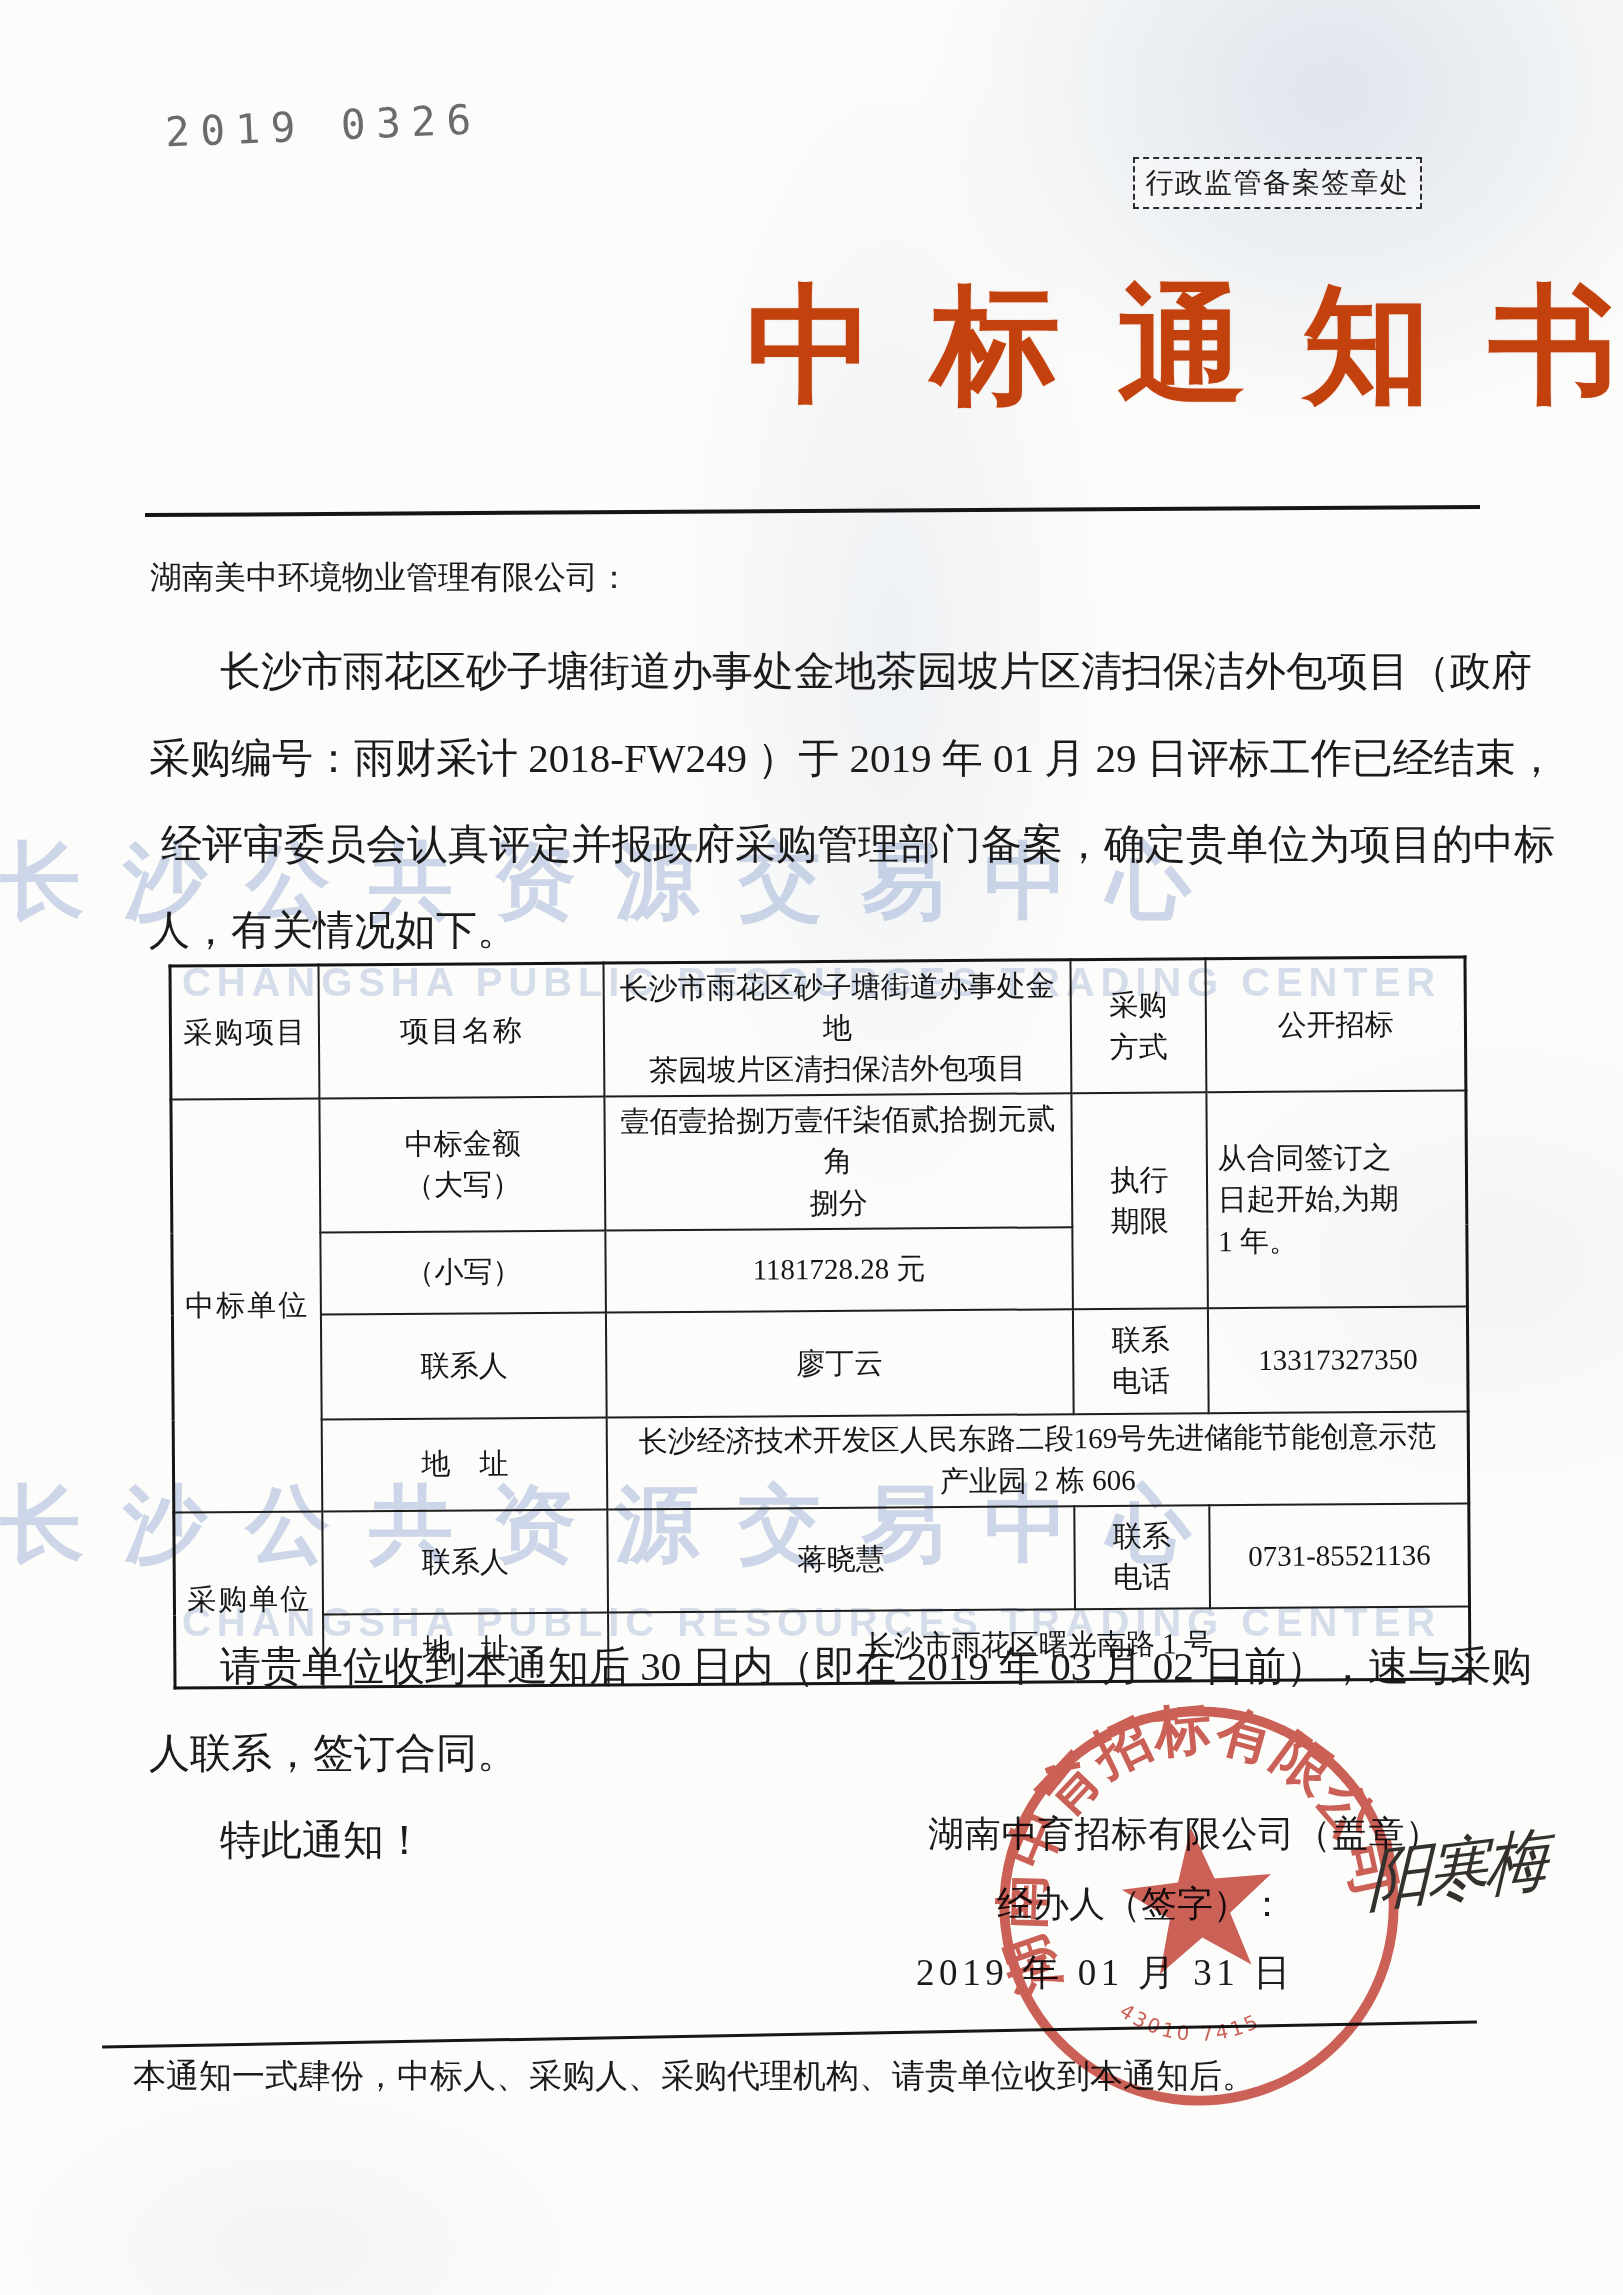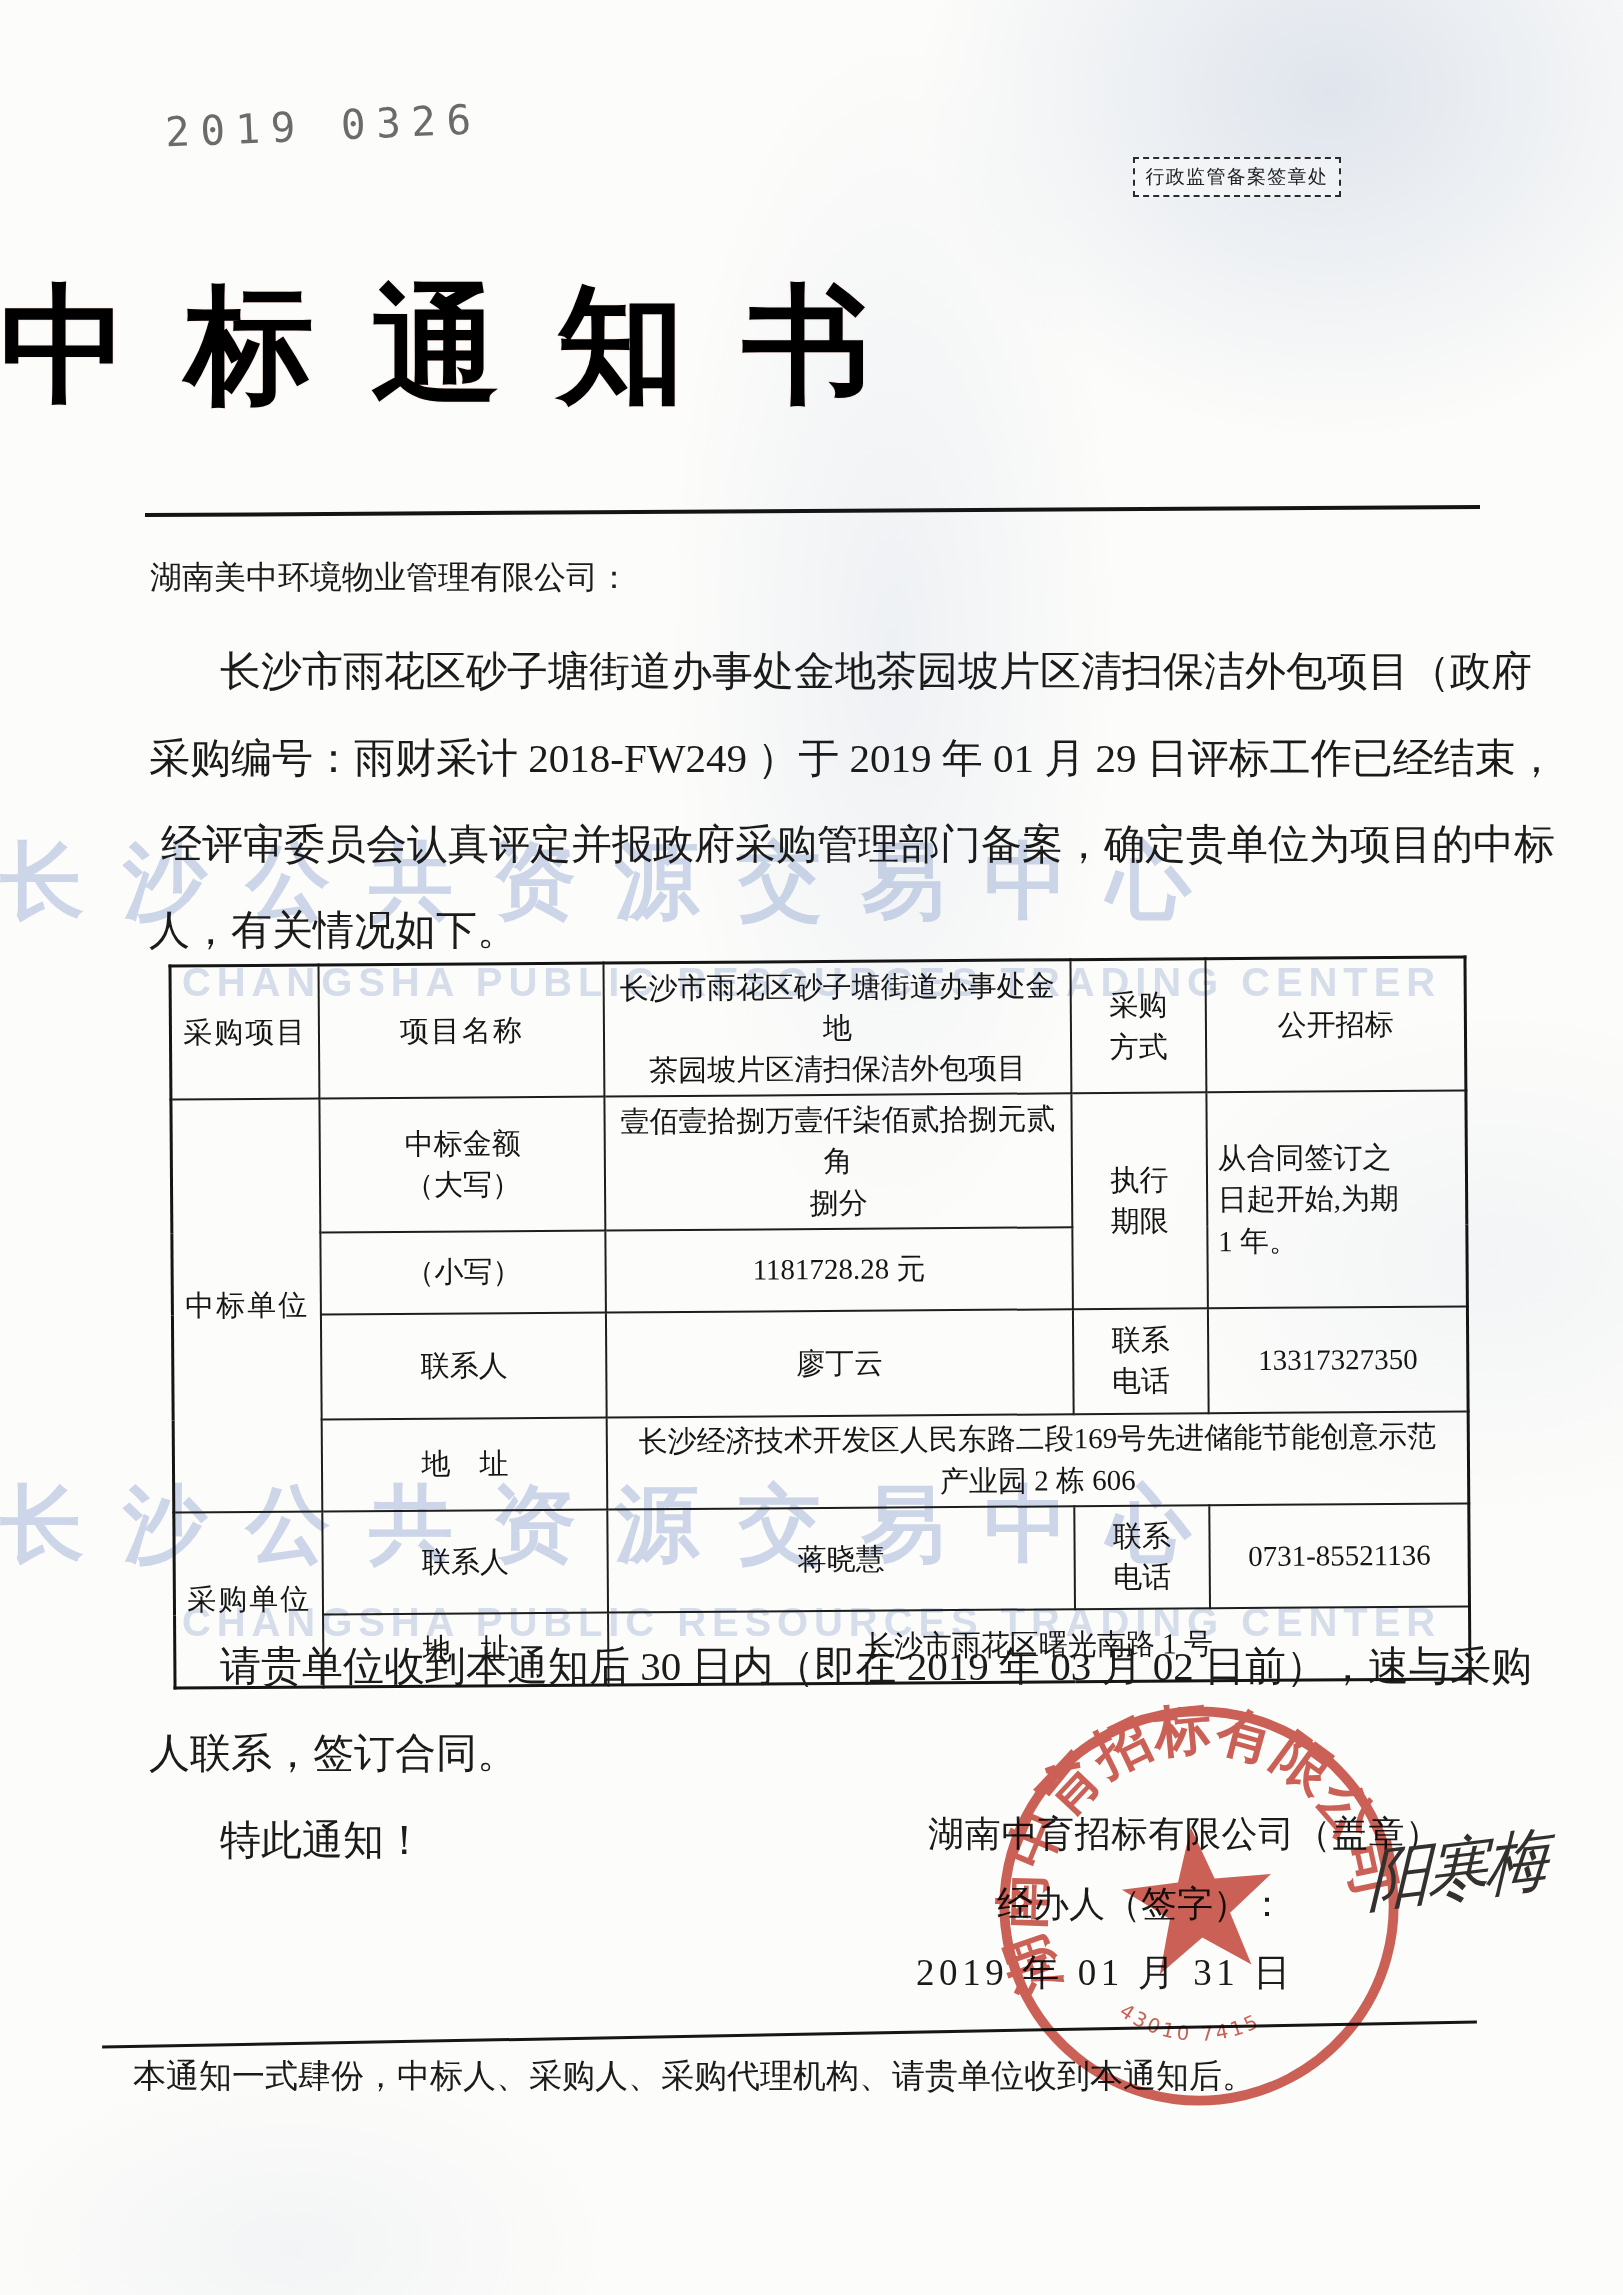--- a/index.html
+++ b/index.html
@@ -16,25 +16,25 @@
   }
   .abs{position:absolute;}
   
   .stamp{
     left:165px;top:102px;font-family:"DejaVu Sans Mono",monospace;
     font-size:41px;letter-spacing:10.5px;color:rgba(74,74,74,.82);
     transform:rotate(-2.4deg);
   }
   .filing-box{
     left:1133px;top:157px;border:2px dashed #2b2b2b;padding:5.2px 10.5px;
-    font-size:19px;letter-spacing:1.3px;color:#222;background:rgba(255,255,255,.4);
+    font-size:28px;letter-spacing:1.3px;color:#222;background:rgba(255,255,255,.4);
   }
   .doc-title{
-    left:0;top:260px;width:100%;text-align:left;
-    font-size:128px;font-weight:bold;color:#000000;letter-spacing:6.5px;
+    left:0;top:260px;width:100%;text-align:right;
+    font-size:128px;font-weight:bold;color:#c2410c;letter-spacing:6.5px;
     font-family:"DejaVu Serif","Liberation Serif",serif;
     text-shadow:0 0 1.3px rgba(213,71,47,.35);
   }
   .title-rule{
     left:145px;top:509px;width:1335px;height:3.9px;background:#151515;
     transform:rotate(-0.35deg);
   }
   
   .wm-cn{
     left:0;width:100%;text-align:left;

